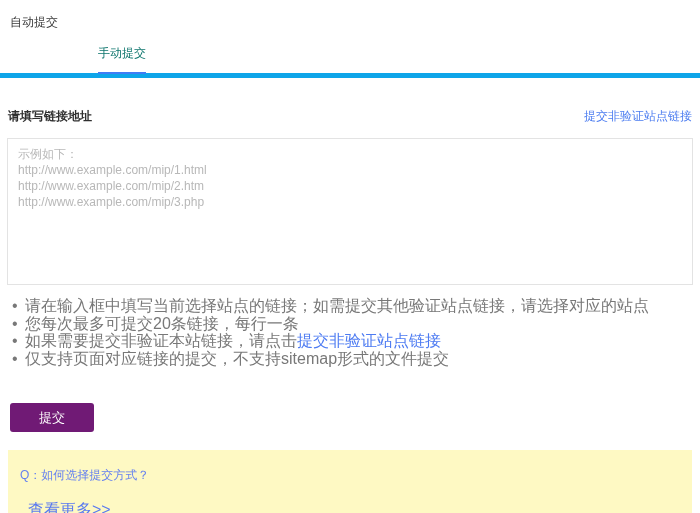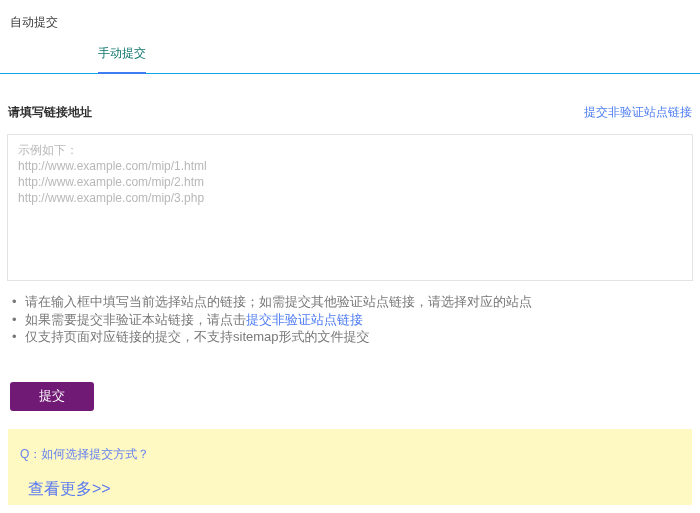--- a/index.html
+++ b/index.html
@@ -8,21 +8,21 @@
     background: #ffffff;
     font-family: "Liberation Sans", sans-serif;
   }
   .page { width: 700px; height: 513px; overflow: hidden; }
 
   
   .tabs {
     display: flex;
     gap: 40px;
     padding: 15px 10px 0 10px;
-    border-bottom: 1px solid #0ea5e9;
+    border-bottom: 5px solid #0ea5e9;
   }
   .tab {
     font-size: 12px;
     color: #3a3a3a;
     line-height: 14px;
     padding-bottom: 12px;
     cursor: pointer;
     white-space: nowrap;
   }
   .tab.active {
@@ -70,21 +70,21 @@
   .link-textarea::placeholder { color: #b8b8b8; opacity: 1; }
 
   
   .notes {
     list-style: none;
     margin: 12px 8px 0 12px;
   }
   .notes li {
     position: relative;
     padding-left: 13px;
-    font-size: 13px;
+    font-size: 16px;
     line-height: 17.5px;
     color: #787878;
   }
   .notes li::before {
     content: "•";
     position: absolute;
     left: 0;
     top: 0;
     color: #787878;
   }
@@ -150,20 +150,23 @@
   <textarea class="link-textarea" placeholder="示例如下：
 http://www.example.com/mip/1.html
 http://www.example.com/mip/2.htm
 http://www.example.com/mip/3.php" style=""></textarea>
 
   <ul class="notes">
     <li>
       <span>请在输入框中填写当前选择站点的链接；如需提交其他验证站点链接，请选择对应的站点</span>
     </li>
     <li>
+      <span>您每次最多可提交20条链接，每行一条</span>
+    </li>
+    <li>
       <span>如果需要提交非验证本站链接，请点击</span><a class="inline-link" href="#">提交非验证站点链接</a>
     </li>
     <li>
       <span>仅支持页面对应链接的提交，不支持sitemap形式的文件提交</span>
     </li>
   </ul>
 
   <button class="submit-btn">提交</button>
 
   <div class="qa-box">

